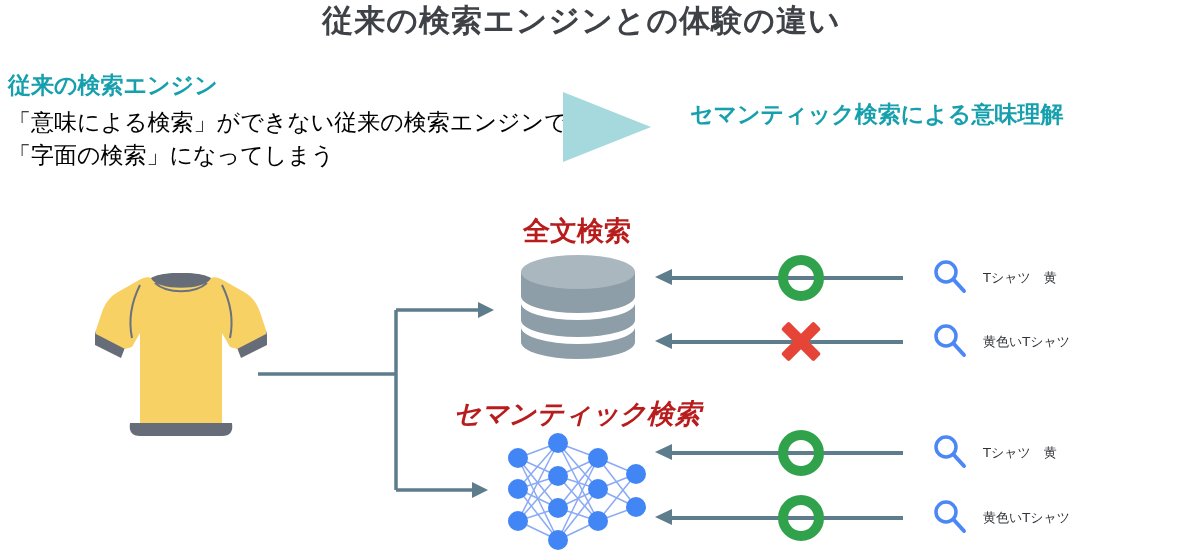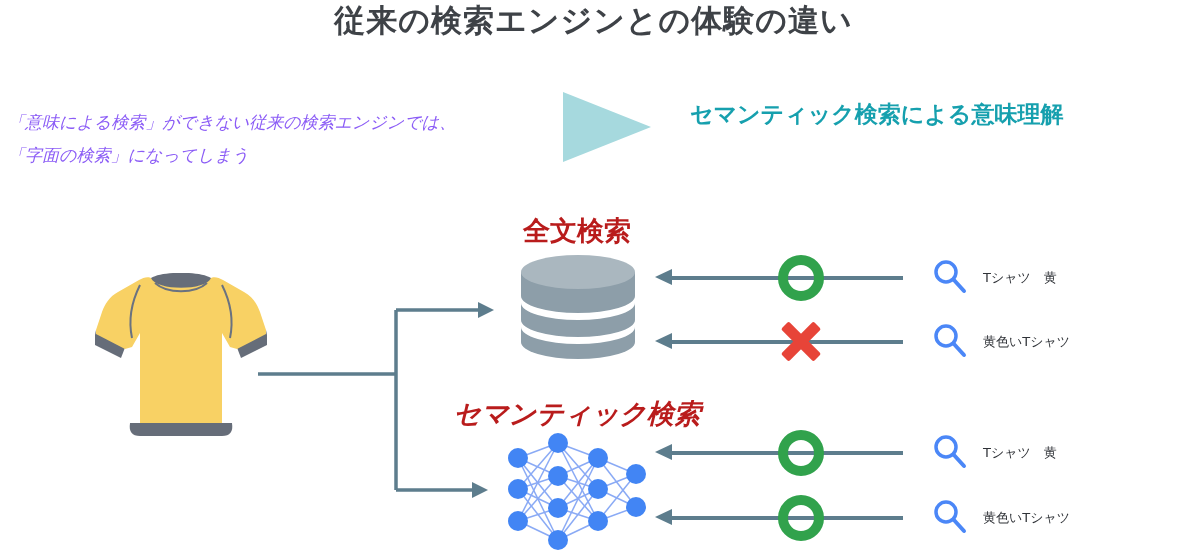--- a/index.html
+++ b/index.html
@@ -9,32 +9,31 @@
     position: relative;
     width: 1200px;
     height: 553px;
     background: #ffffff;
     overflow: hidden;
   }
   .abs { position: absolute; }
 
   
   .main-title {
-    left: 16px; top: 4; width: 1155px;
+    left: 4px; top: 4; width: 1155px;
     text-align: center;
     font-size: 31px; font-weight: bold; color: #3e4247;
     letter-spacing: 1px;
   }
   .col-heading {
     font-size: 23px; font-weight: bold; color: #16a0ae;
   }
   .col-body {
-    font-size: 17px; color: #8b5cf6; line-height: 33px;
+    font-size: 23px; color: #000000; line-height: 33px;
     white-space: pre-line;
-    font-style: italic;
   }
   .left-heading  { left: 8px;  top: 70px; }
   .left-body     { left: 8px;  top: 106px; }
   .right-heading { left: 690px; top: 76px; margin-top: 23px; }
   .right-body    { left: 690px; top: 112px; }
 
   .transition-triangle {
     left: 563px; top: 92px;
     width: 0; height: 0;
     border-left: 88px solid #a6d9de;
@@ -95,20 +94,21 @@
     line-height: 33px; white-space: pre-line;
   }
 </style>
 </head>
 <body>
 
 <div id="canvas">
 
   <div class="abs main-title">従来の検索エンジンとの体験の違い</div>
 
+  <div class="abs col-heading left-heading">従来の検索エンジン</div>
   <div class="abs col-body left-body">「意味による検索」ができない従来の検索エンジンでは、
 「字面の検索」になってしまう</div>
 
   <div class="abs transition-triangle"></div>
 
   <div class="abs col-heading right-heading">セマンティック検索による意味理解</div>
 
   <div class="abs section-label fulltext-label">全文検索</div>
   <div class="abs section-label semantic-label">セマンティック検索</div>
 

